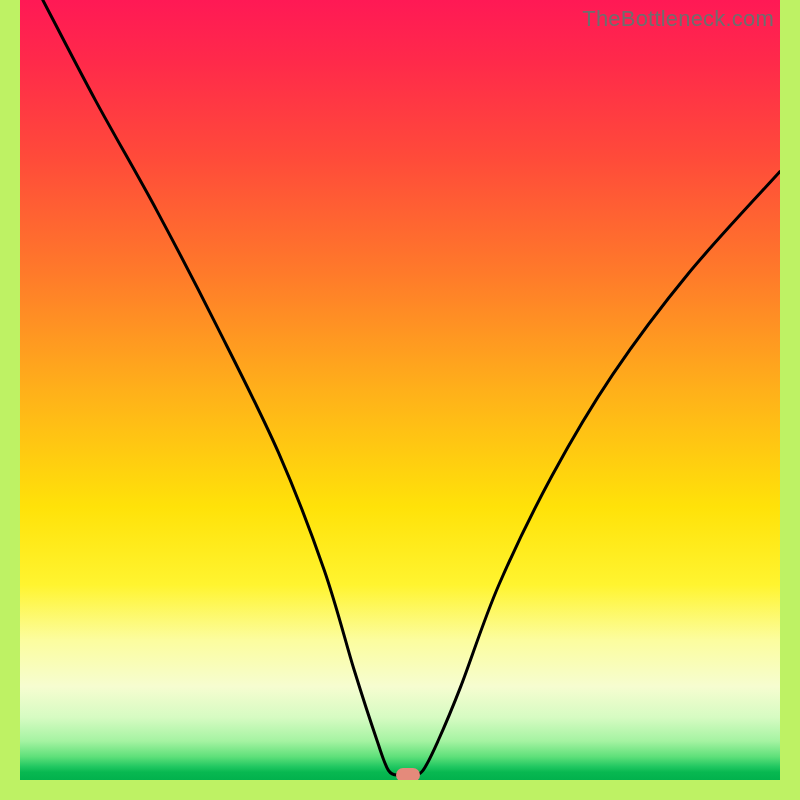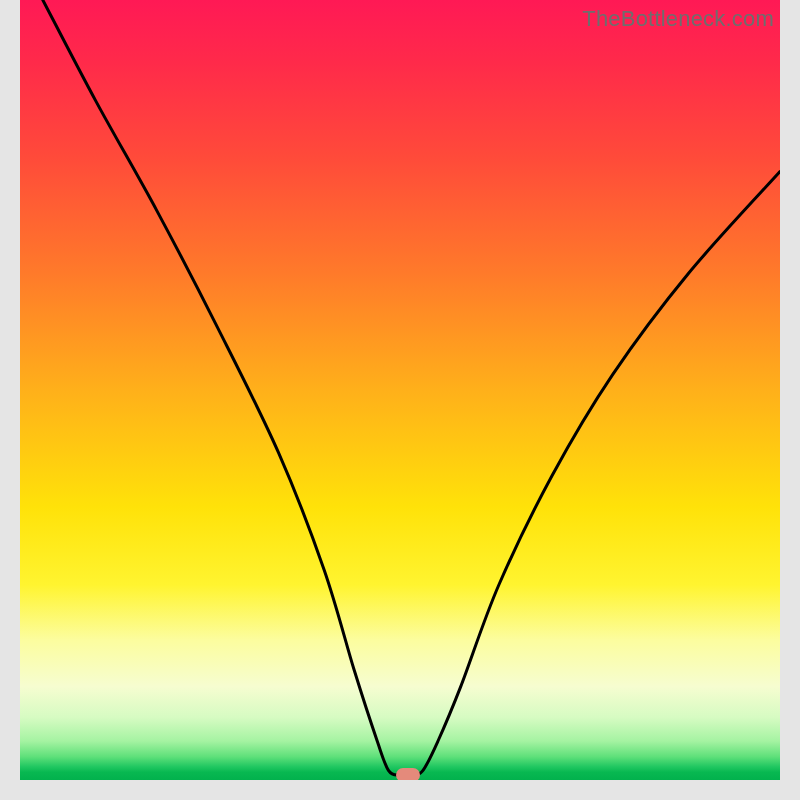--- a/index.html
+++ b/index.html
@@ -8,21 +8,21 @@
     width: 800px;
     height: 800px;
     overflow: hidden;
     font-family: Arial, Helvetica, sans-serif;
     background: #000;
   }
   .stage {
     position: relative;
     width: 800px;
     height: 800px;
-    background: #e5e5e5;
+    background: #bef264;
   }
   .plot-area {
     position: absolute;
     left: 20px;
     top: 0;
     width: 760px;
     height: 780px;
     overflow: hidden;
   }
   

